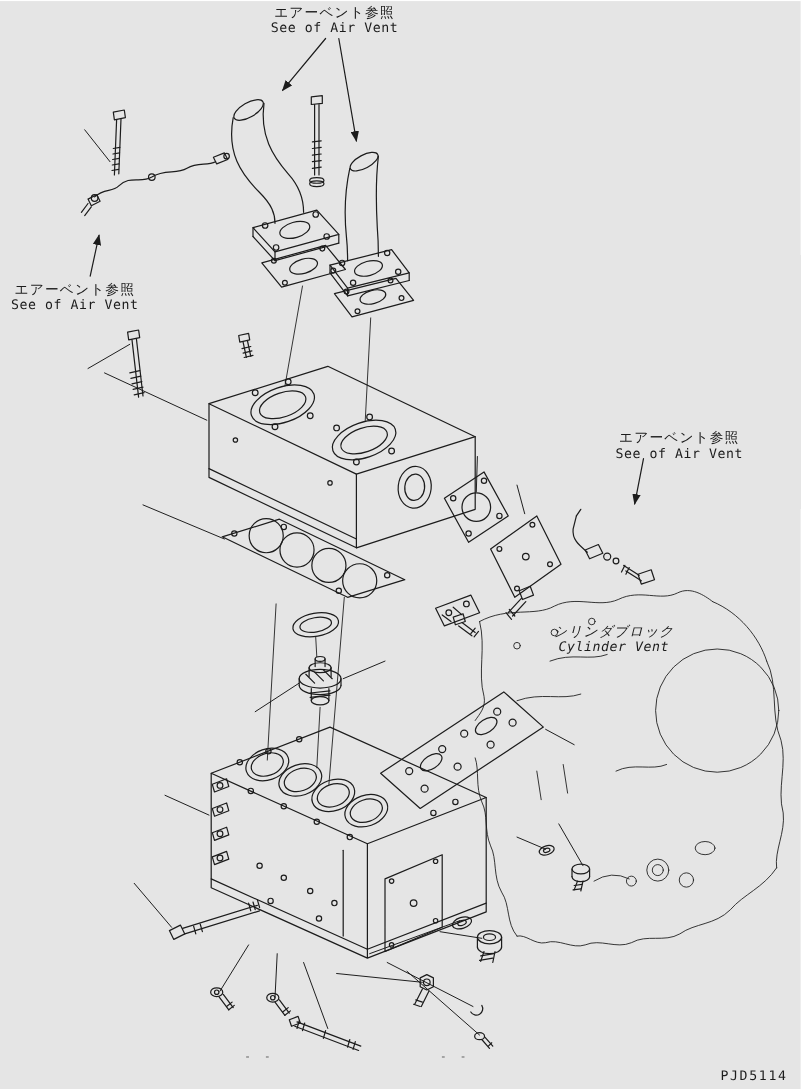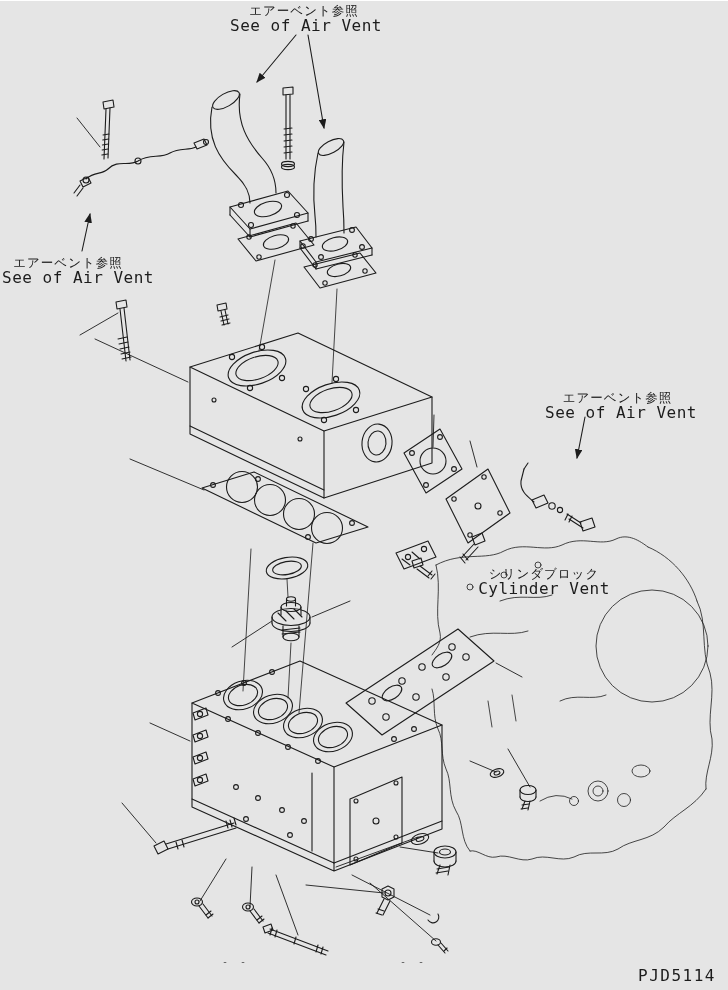--- a/index.html
+++ b/index.html
@@ -6,22 +6,22 @@
   html,body { background:#ffffff; }
   .canvas {
     position:relative; width:728px; height:990px; margin:1px auto;
     background:#e5e5e5; overflow:hidden;
     font-family:"DejaVu Sans Mono","DejaVu Sans",monospace;
     color:#1c1c1c;
   }
   .canvas svg { position:absolute; left:0; top:0; }
   .lbl { position:absolute; text-align:center; white-space:nowrap; }
   .lbl .jp { font-size:12.5px; line-height:15px; letter-spacing:1px; }
-  .lbl .en { font-size:16px; line-height:15px; letter-spacing:0.5px; }
-  .dwg-no { position:absolute; right:12px; bottom:6px; font-size:16px; letter-spacing:1.5px; }
+  .lbl .en { font-size:12px; line-height:15px; letter-spacing:0.5px; }
+  .dwg-no { position:absolute; right:12px; bottom:6px; font-size:12px; letter-spacing:1.5px; }
   .mark { position:absolute; font-size:10px; color:#555; letter-spacing:3px; }
 </style>
 </head>
 <body>
 
 <div class="canvas">
 
 <svg width="728" height="990" viewBox="0 0 728 990">
   <defs>
     <marker id="arr" markerWidth="9" markerHeight="7" refX="8" refY="3.5" orient="auto">
@@ -409,21 +409,21 @@
 <div class="lbl" style="left:2px; top:254px; width:132px;">
   <div class="jp">エアーベント参照</div>
   <div class="en">See of Air Vent</div>
 </div>
 
 <div class="lbl" style="left:545px; top:389px; width:145px;">
   <div class="jp">エアーベント参照</div>
   <div class="en">See of Air Vent</div>
 </div>
 
-<div class="lbl" style="left:468px; top:565px; width:152px;">
+<div class="lbl" style="left:482px; top:565px; width:152px;font-style:italic;">
   <div class="jp">シリンダブロック</div>
   <div class="en">Cylinder Vent</div>
 </div>
 
 <div class="mark" style="left:222px; top:955px;">- -</div>
 <div class="mark" style="left:400px; top:955px;">- -</div>
 
 <div class="dwg-no">PJD5114</div>
 
 </div>

